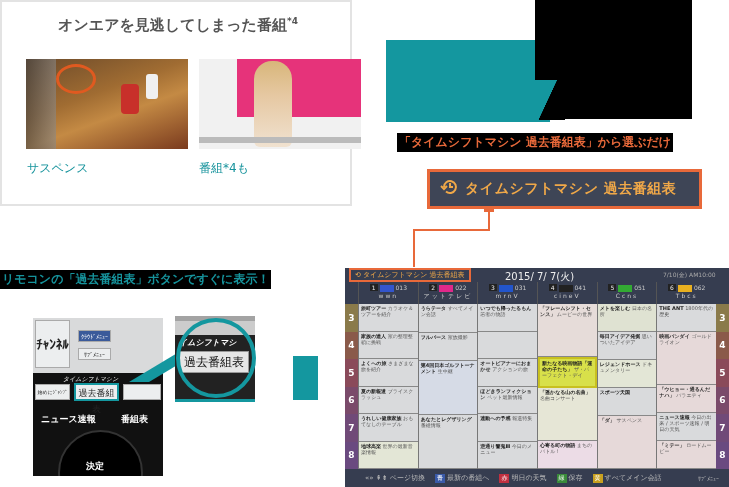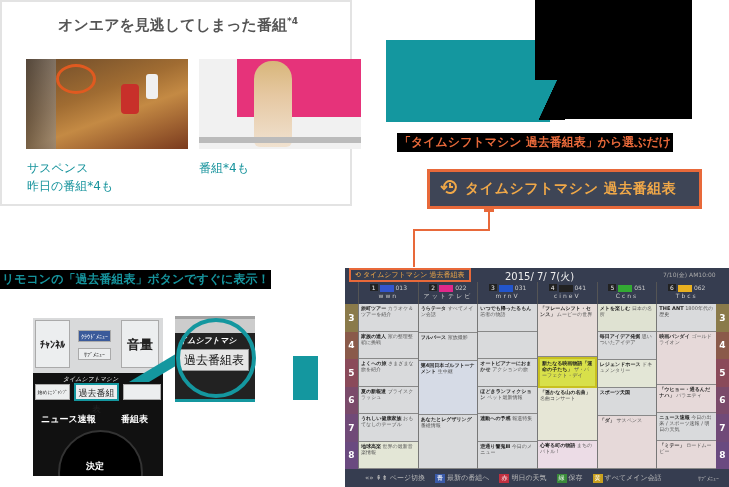--- a/index.html
+++ b/index.html
@@ -27,21 +27,21 @@
 .ts-btn .lbl{font-size:14px;color:#f0a848;font-weight:bold;letter-spacing:0.5px}
 .connector-v1{left:488px;top:210px;width:2px;height:20px;background:#e8693a}
 .connector-h{left:413px;top:229px;width:77px;height:2px;background:#e8693a}
 .connector-v2{left:413px;top:229px;width:2px;height:38px;background:#e8693a}
 .conn-dot{left:484px;top:206px;width:10px;height:6px;background:#e8693a}
 
 .remote-head{left:0;top:270px;font-size:12px;font-weight:bold;color:#16939c;background:#000;padding:1px 2px}
 .remote{left:33px;top:318px;width:130px;height:158px;background:#111;overflow:hidden}
 .remote-top{left:0;top:0;width:130px;height:55px;background:#d9dadb}
 .rkey{position:absolute;background:#eceeef;border:1px solid #aaa;font-size:9px;color:#222;text-align:center;line-height:13px}
-.zoom-rect{left:175px;top:316px;width:80px;height:86px;background:#222;overflow:hidden;border-top:3px solid #a3a3a3;border-bottom:3px solid #14979f}
+.zoom-rect{left:175px;top:316px;width:80px;height:86px;background:#222;overflow:hidden;border-top:5px solid #a3a3a3;border-bottom:3px solid #14979f}
 .zoom-circle{left:176px;top:318px;width:80px;height:80px;border-radius:50%;border:4px solid #14979f}
 .callout{left:129px;top:352px;width:50px;height:30px;background:#14979f;clip-path:polygon(0 100%,100% 0,100% 40%,40% 100%)}
 .teal-bar{left:293px;top:356px;width:25px;height:44px;background:#14979f}
 
 .epg{left:345px;top:268px;width:384px;height:219px;background:#363d50;overflow:hidden}
 .epg-title{left:4px;top:0;height:14px;border:2px solid #e8693a;padding:0 4px;font-size:7px;color:#f0a848;display:flex;align-items:center;gap:2px}
 .epg-date{left:160px;top:2px;font-size:10px;color:#eee}
 .epg-now{left:318px;top:3px;font-size:6px;color:#aaa}
 .ch-row{left:13px;top:14px;width:358px;height:22px;display:flex}
 .ch{flex:1;border-left:1px solid #555;text-align:center;font-size:6px;color:#ccc}
@@ -70,21 +70,20 @@
       <div style="position:absolute;left:95px;top:25px;width:18px;height:30px;background:#c8302a;border-radius:4px"></div>
       <div style="position:absolute;left:120px;top:15px;width:12px;height:25px;background:#f0f0f0;border-radius:3px"></div>
     </div>
     <div class="abs photo photo2">
       <div style="position:absolute;left:38px;top:0;width:124px;height:58px;background:#e6337a"></div>
       <div style="position:absolute;left:55px;top:2px;width:38px;height:86px;background:linear-gradient(180deg,#d8b67a 0%,#e6c8a2 40%,#f0e2d0 100%);border-radius:18px 18px 6px 6px"></div>
       <div style="position:absolute;left:0;top:78px;width:162px;height:6px;background:#bbb"></div>
     </div>
     <div class="abs cap cap1">
       <div>サスペンス</div>
-      <div>昨日の番組*4も</div>
     </div>
     <div class="abs cap cap2">
       <div>番組*4も</div>
     </div>
   </div>
 
   <div class="abs teal-block"></div>
   <div class="abs black-block"></div>
   <div class="abs black-slant"></div>
   <div class="abs sub-head">「タイムシフトマシン 過去番組表」から選ぶだけ</div>
@@ -100,24 +99,23 @@
     <span class="lbl">タイムシフトマシン 過去番組表</span>
   </div>
   <div class="abs conn-dot"></div>
   <div class="abs connector-v1"></div>
   <div class="abs connector-h"></div>
   <div class="abs connector-v2"></div>
 
   <div class="abs remote-head">リモコンの「過去番組表」ボタンですぐに表示！</div>
   <div class="abs remote">
     <div class="abs remote-top"></div>
-    <div class="rkey" style="left:2px;top:2px;width:35px;height:48px;font-size:10px;line-height:48px;font-weight:bold">ﾁｬﾝﾈﾙ</div>
+    <div class="rkey" style="left:2px;top:2px;width:35px;height:48px;font-size:13px;line-height:48px;font-weight:bold">ﾁｬﾝﾈﾙ</div>
     <div class="rkey" style="left:45px;top:12px;width:33px;height:12px;background:#3a5a9a;color:#fff;font-size:6px;line-height:11px">ｸﾗｳﾄﾞﾒﾆｭｰ</div>
     <div class="rkey" style="left:45px;top:30px;width:33px;height:12px;font-size:6px;line-height:11px">ｻﾌﾞﾒﾆｭｰ</div>
-    <div class="rkey" style="left:88px;top:2px;width:38px;height:48px;font-size:13px;line-height:48px;font-weight:bold">音量</div>
     <div class="abs" style="left:30px;top:57px;font-size:6px;color:#fff;font-style:italic">タイムシフトマシン</div>
     <div class="rkey" style="left:2px;top:66px;width:35px;height:16px;font-size:5px;line-height:15px">始めにｼﾞｬﾝﾌﾟ</div>
     <div class="rkey" style="left:41px;top:65px;width:45px;height:18px;font-size:9px;line-height:16px;border:2px solid #14979f">過去番組表</div>
     <div class="rkey" style="left:90px;top:66px;width:38px;height:16px"></div>
     <div class="abs" style="left:8px;top:95px;font-size:9px;color:#fff;font-weight:bold">ニュース速報</div>
     <div class="abs" style="left:88px;top:95px;font-size:9px;color:#fff;font-weight:bold">番組表</div>
     <div class="abs" style="left:25px;top:112px;width:85px;height:85px;border-radius:50%;background:#000;border:2px solid #333"></div>
     <div class="abs" style="left:53px;top:142px;font-size:9px;color:#fff;font-weight:bold">決定</div>
   </div>
   <div class="abs callout"></div>

